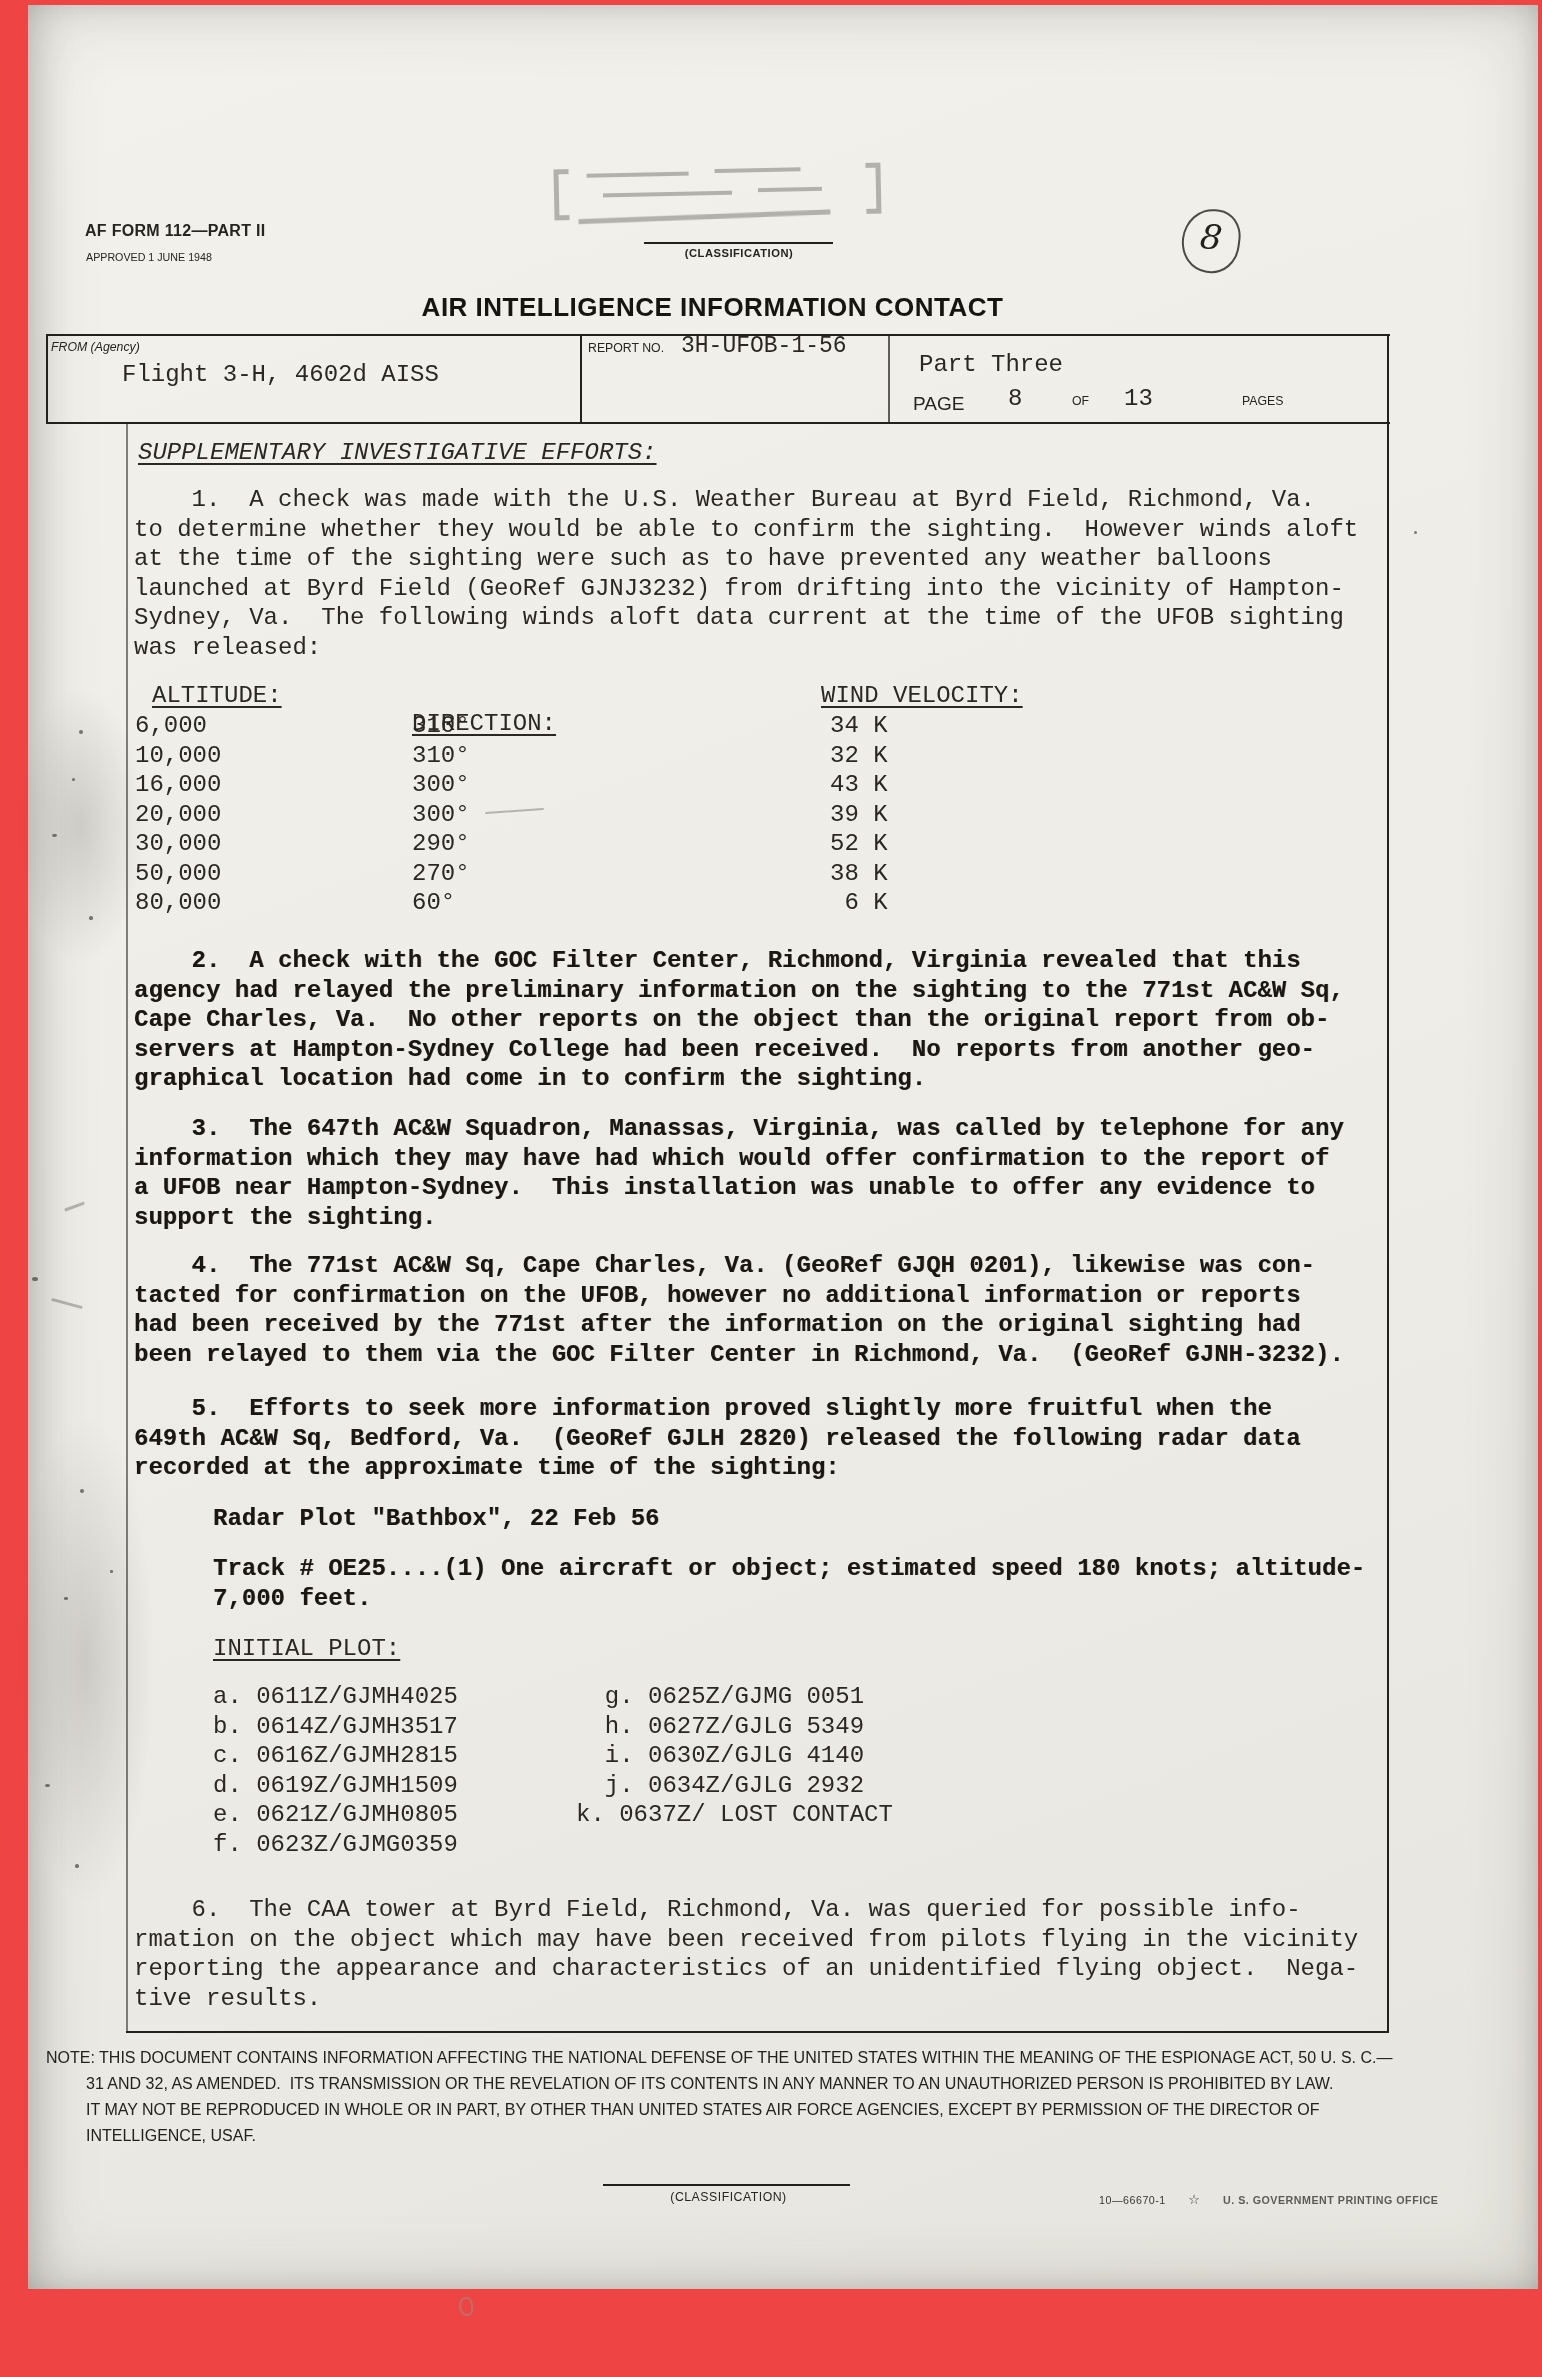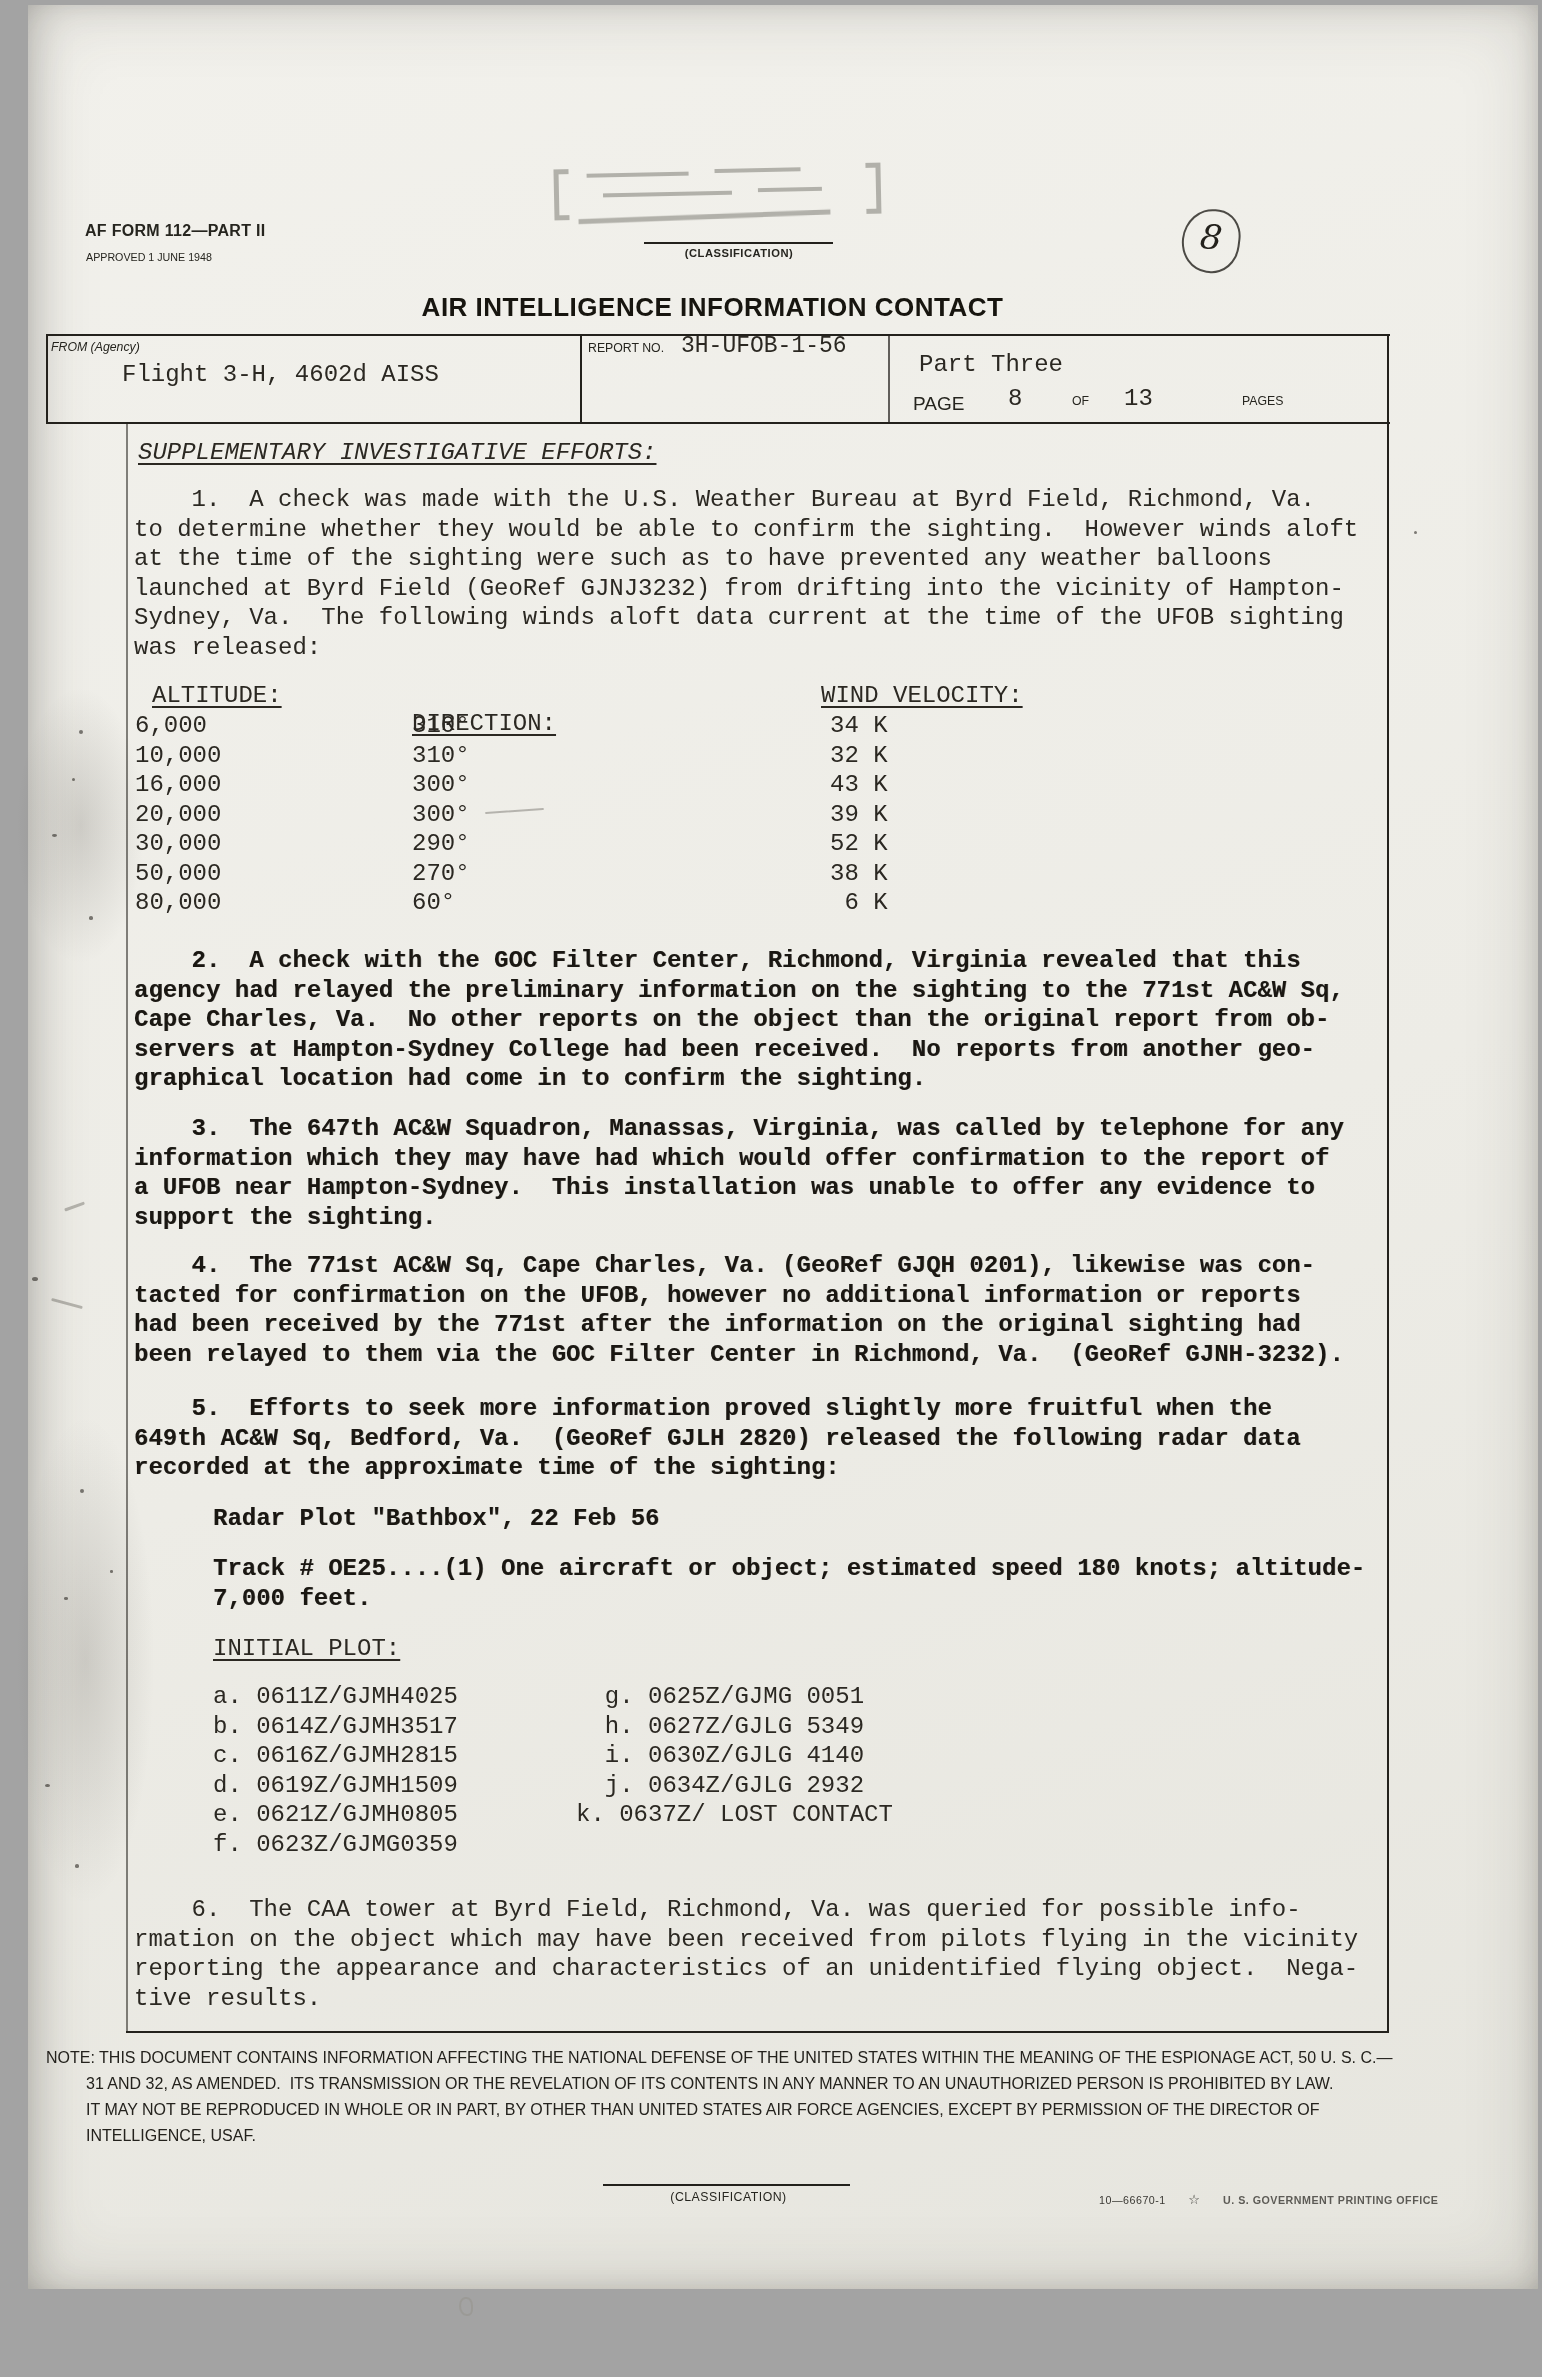--- a/index.html
+++ b/index.html
@@ -1,16 +1,16 @@
 <!DOCTYPE html>
 <html style="font-size:8.6px"><head>
 <meta charset="utf-8">
 <style>
   html,body{margin:0;padding:0;background:#000;}
-  #page{position:relative;width:1543px;height:2377px;background:#a3a3a3;overflow:hidden;
+  #page{position:relative;width:1543px;height:2377px;background:#ef4444;overflow:hidden;
         font-family:"Liberation Sans",sans-serif;}
   .paper{position:absolute;left:28px;top:5.4px;width:1510px;height:2284px;
          background:linear-gradient(160deg,#f2f1ec 0%,#edece6 55%,#e6e5de 100%);
          box-shadow:inset 0 0 75px rgba(60,55,45,.18), inset 16px 0 48px -21.4px rgba(0,0,0,.28),
                     inset -10.7px 0 32px -16px rgba(0,0,0,.18);}
   .mono{position:absolute;font-family:"Liberation Mono","DejaVu Sans Mono",monospace;
         font-size:24px;line-height:29.5px;color:#2b2822;white-space:pre;}
   .heavy{font-weight:700;color:#1a1712;text-shadow:0.5px 0 0 rgba(25,22,17,.45);}
   .ul{text-decoration:underline;text-decoration-thickness:1.6px;text-underline-offset:3.7px;}
   .label{position:absolute;font-family:"Liberation Sans",sans-serif;color:#26251f;white-space:pre;}

